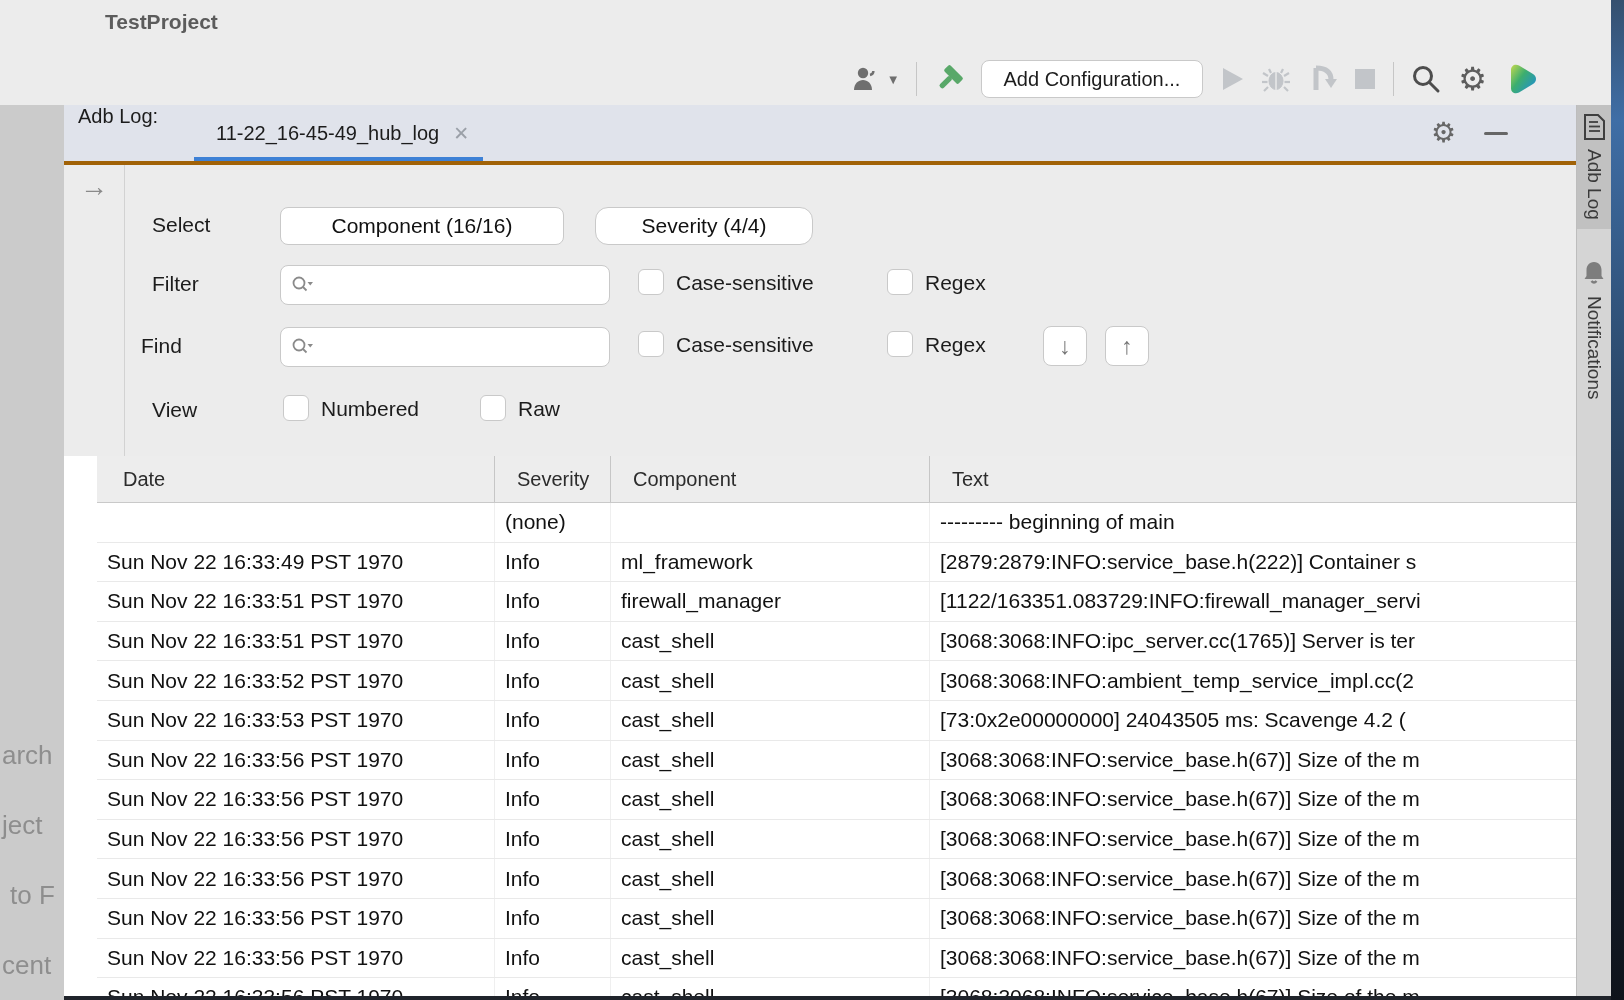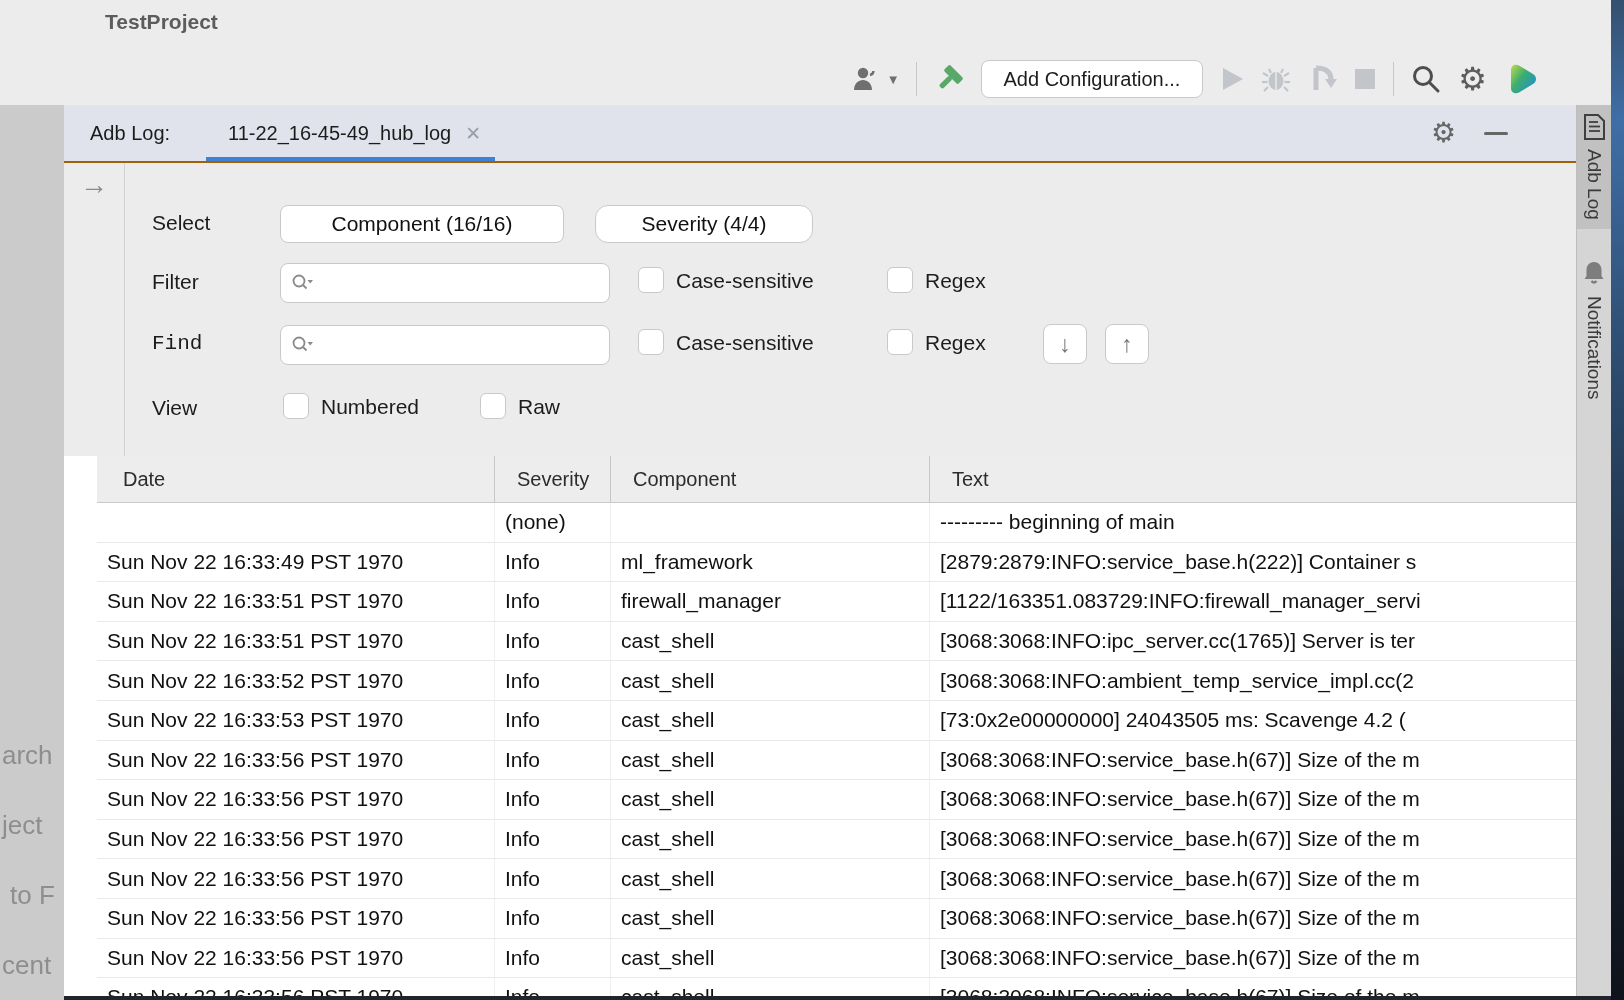--- a/index.html
+++ b/index.html
@@ -25,22 +25,22 @@
   
   .bg-strip{position:absolute;left:0;top:105px;width:64px;height:895px;background:#cbcbcb;overflow:hidden;}
   .bg-frag{position:absolute;left:2px;font-size:26px;color:#8e8e8e;white-space:nowrap;}
   .bg-frag:nth-of-type(1){top:635px;}
   .bg-frag:nth-of-type(2){top:705px;}
   .bg-frag:nth-of-type(3){top:775px;left:10px;}
   .bg-frag:nth-of-type(4){top:845px;}
   .bg-frag:nth-of-type(5){top:916px;}
   
   .panel{position:absolute;left:64px;top:105px;width:1512px;height:895px;background:#ececec;}
-  .panel-tabbar{position:relative;height:56px;background:#e0e3eb;border-bottom:2px solid #a16207;
-    display:flex;align-items:center;padding-left:12px;}
+  .panel-tabbar{position:relative;height:56px;background:#e0e3eb;border-bottom:4px solid #a16207;
+    display:flex;align-items:flex-start;}
   .tabbar-label{font-size:20px;color:#1c1c1c;margin-left:14px;}
   .log-tab{position:relative;height:100%;display:flex;align-items:center;margin-left:36px;padding:0 14px 0 22px;}
   .log-tab .tab-title{font-size:20px;color:#1c1c1c;}
   .log-tab .tab-close{font-size:19px;color:#9ba0a8;margin-left:14px;cursor:default;}
   .log-tab::after{content:"";position:absolute;left:0;right:0;bottom:0;height:4px;background:#3e81d6;}
   .tabbar-actions{position:absolute;right:68px;top:0;height:100%;display:flex;align-items:center;gap:28px;}
   .tab-gear{font-size:28px;color:#676767;line-height:1;}
   .minimize-bar{width:24px;height:3px;background:#666;border-radius:2px;}
   
   .filter-area{position:relative;height:294px;background:#ececec;border-bottom:1px solid #c9c9c9;}
@@ -197,21 +197,21 @@
         <line x1="12" y1="13" x2="15.5" y2="16.5" stroke="#8a8a8a" stroke-width="1.8"></line>
         <polygon points="16.5,8 22,8 19.25,11.5" fill="#8a8a8a"></polygon>
       </svg>
       <input type="text" value="" style="">
     </div>
     <span class="cb" style="left:574px;top:104px;"></span>
     <span class="cb-label" style="left:612px;top:106px;">Case-sensitive</span>
     <span class="cb" style="left:823px;top:104px;"></span>
     <span class="cb-label" style="left:861px;top:106px;">Regex</span>
 
-    <span class="f-label" style="left:88px;top:169px;font-family:Liberation Mono, monospace;">Find</span>
+    <span class="f-label" style="left:77px;top:169px;">Find</span>
     <div class="f-input" style="left:216px;top:162px;">
       <svg width="24" height="22" viewBox="0 0 24 22">
         <circle cx="8" cy="9" r="5.5" fill="none" stroke="#8a8a8a" stroke-width="1.8"></circle>
         <line x1="12" y1="13" x2="15.5" y2="16.5" stroke="#8a8a8a" stroke-width="1.8"></line>
         <polygon points="16.5,8 22,8 19.25,11.5" fill="#8a8a8a"></polygon>
       </svg>
       <input type="text" value="" style="">
     </div>
     <span class="cb" style="left:574px;top:166px;"></span>
     <span class="cb-label" style="left:612px;top:168px;">Case-sensitive</span>

